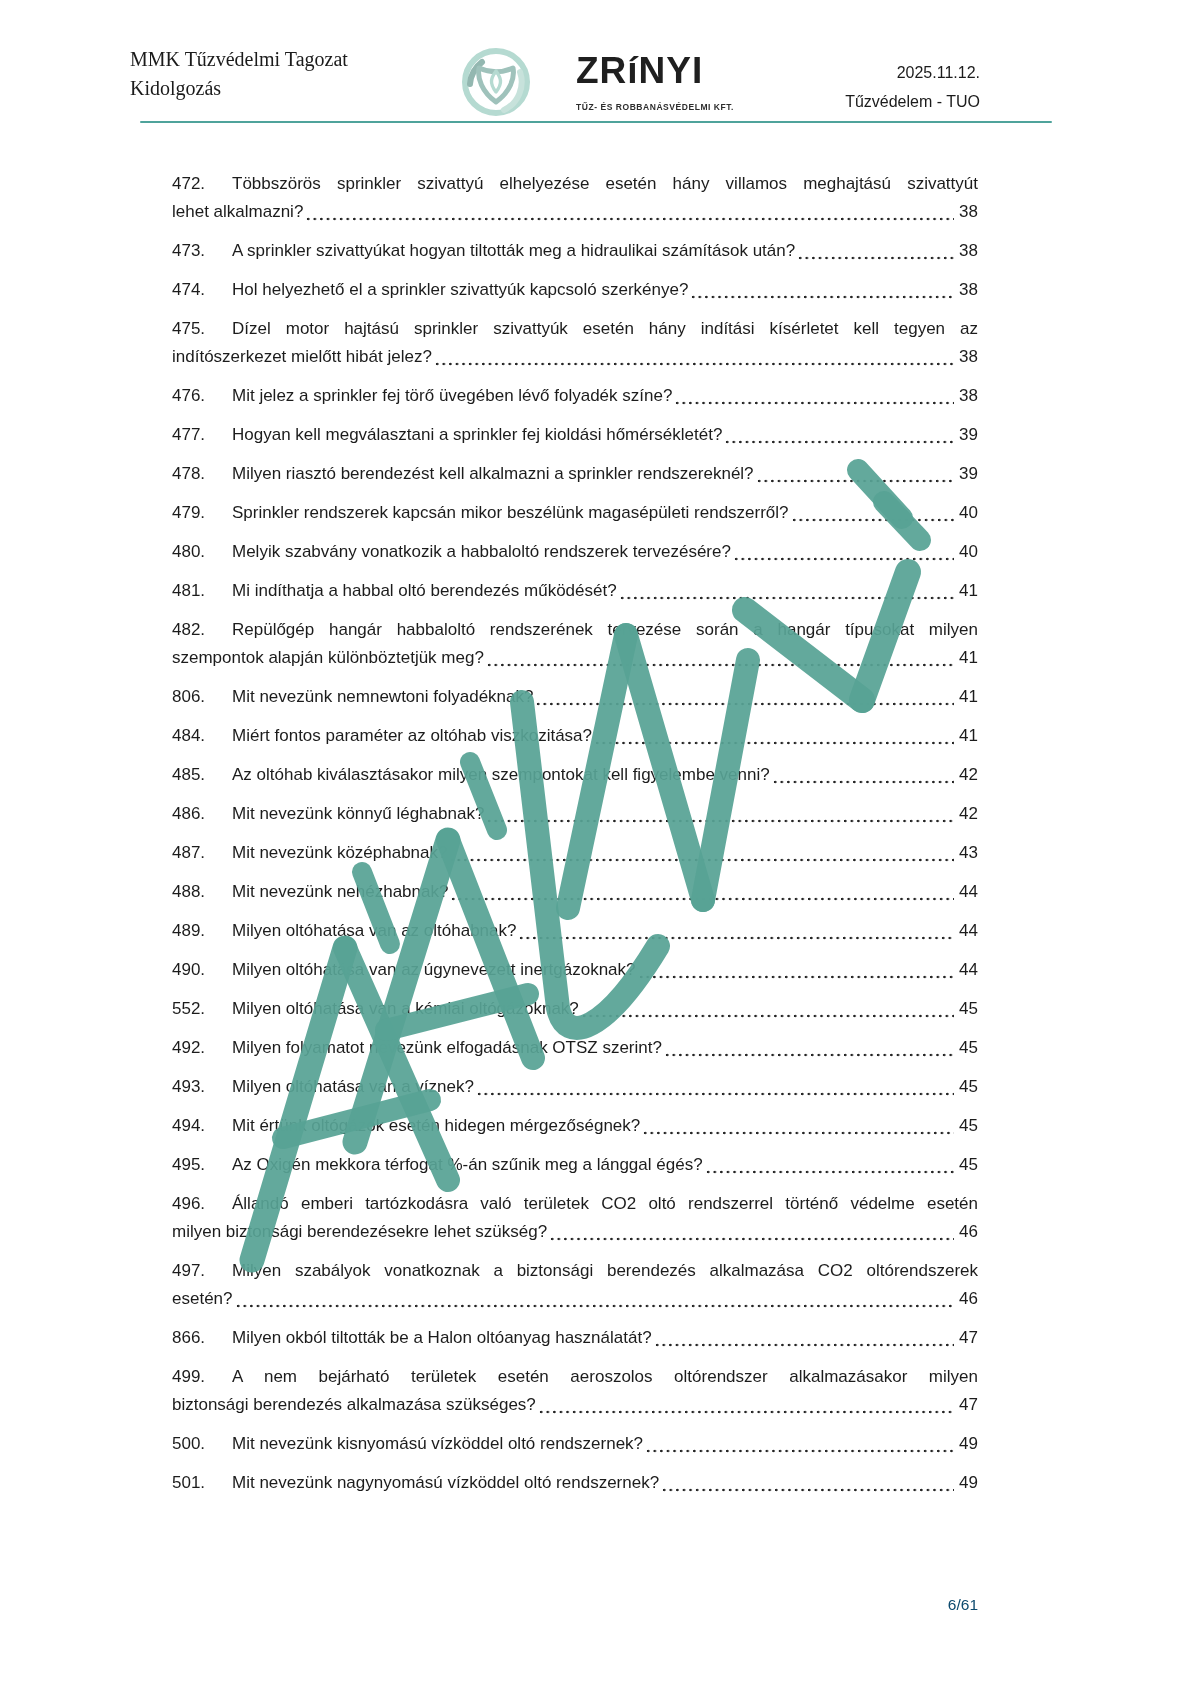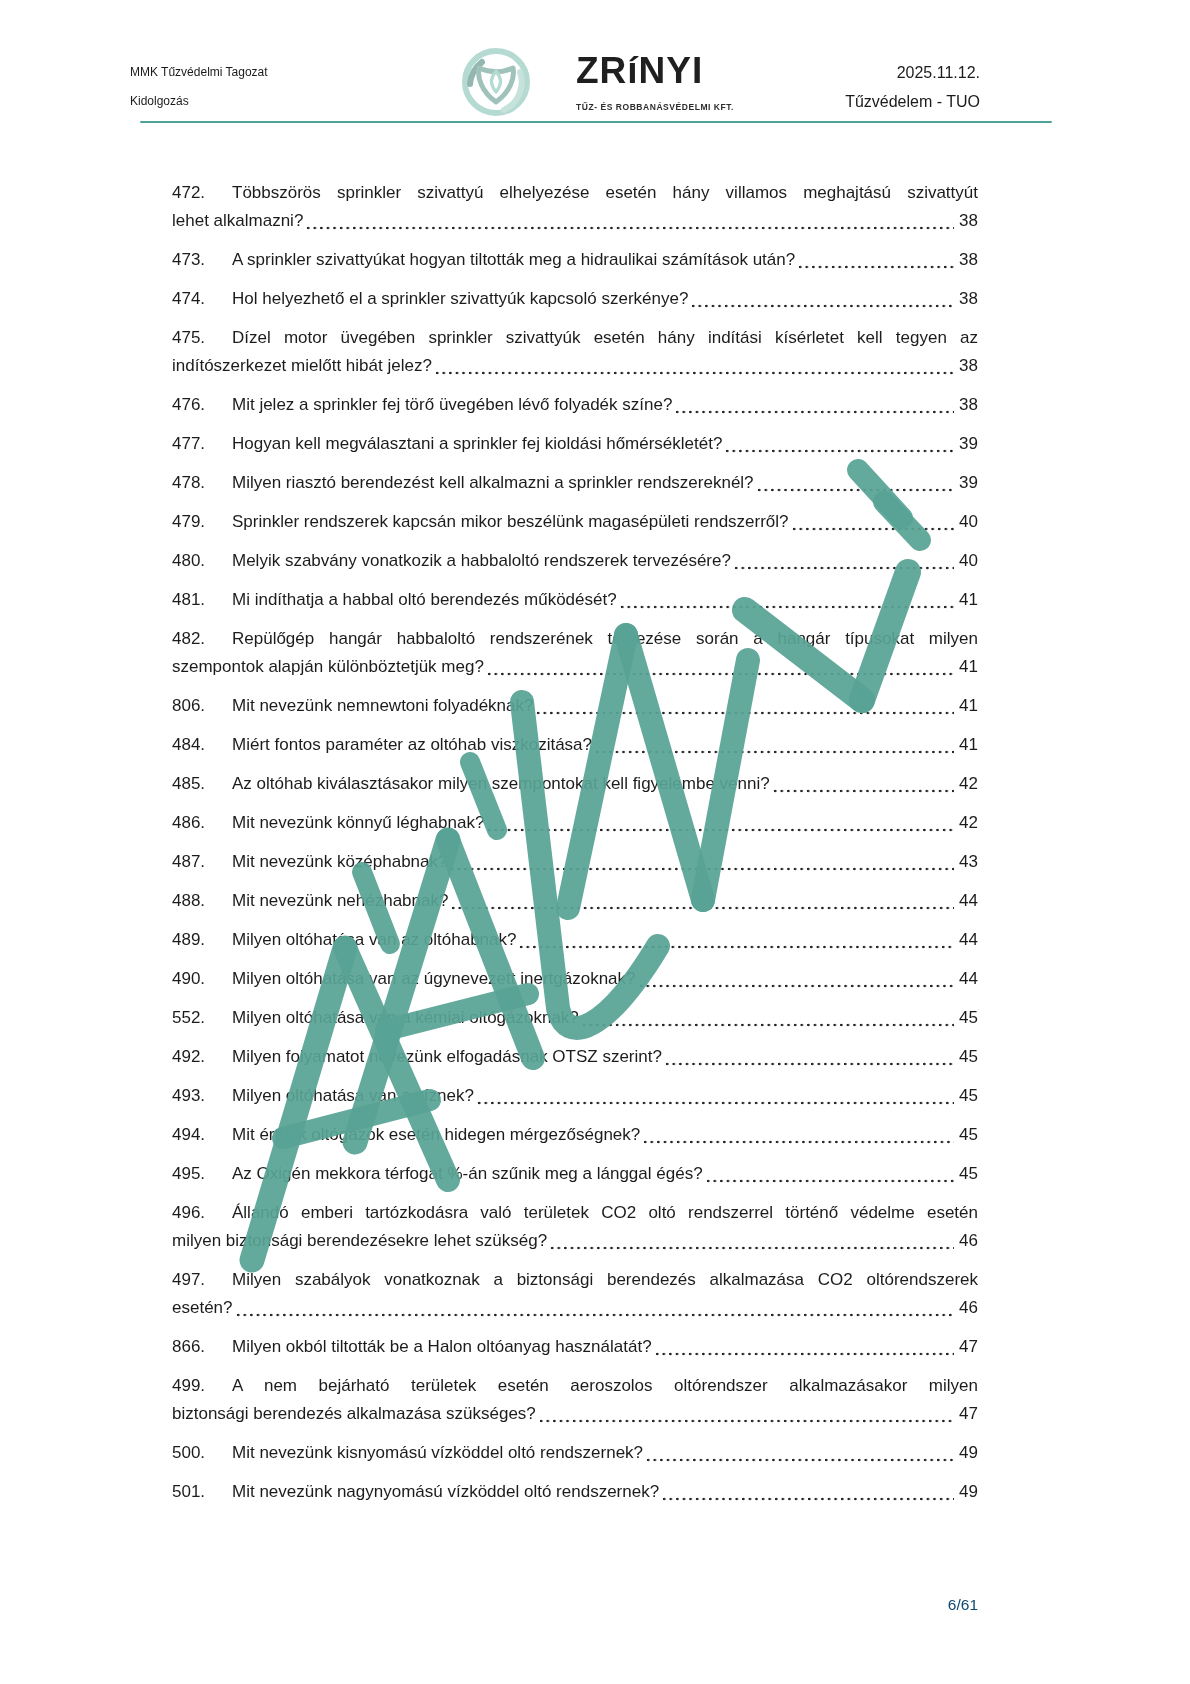--- a/index.html
+++ b/index.html
@@ -6,31 +6,31 @@
   body{
     width:1190px;height:1684px;
     background:#ffffff;
     font-family:"Liberation Sans", sans-serif;
     color:#1c1c1c;
     position:relative;
     overflow:hidden;
   }
   
   .page-header{position:absolute;top:0;left:0;width:1190px;height:126px;}
-  .hdr-left{position:absolute;left:130px;top:58px;font-size:12px;line-height:29px;color:#1b1b1b;}
+  .hdr-left{position:absolute;left:130px;top:45px;font-size:20px;line-height:29px;color:#1b1b1b;font-family:Liberation Serif, serif;}
   .hdr-right{position:absolute;right:210px;top:58px;text-align:right;font-size:16px;line-height:29px;color:#1b1b1b;}
   .hdr-right{right:auto;left:0;width:980px;}
   .logo{position:absolute;left:458px;top:44px;display:flex;align-items:center;gap:32px;}
   .logo-emblem{width:76px;height:76px;flex:none;}
   .logo-textblock{margin-left:10px;}
   .logo-name{font-size:37px;font-weight:700;letter-spacing:1px;color:#1f1f1f;line-height:38px;}
   .logo-tagline{font-size:8.5px;font-weight:700;letter-spacing:.55px;color:#2d2d2d;margin-top:12px;}
   .hdr-rule{position:absolute;left:140px;top:121px;width:912px;height:2px;background:#4fa39b;border-radius:1px;}
   
-  .toc{position:absolute;left:172px;top:170px;width:806px;font-size:17px;line-height:28px;margin-top:9px;}
+  .toc{position:absolute;left:172px;top:170px;width:806px;font-size:17px;line-height:28px;}
   .toc-entry{margin-bottom:11px;}
   .toc-line{min-height:28px;}
   .toc-just{text-align:justify;text-align-last:justify;}
   .toc-flex{display:flex;}
   .toc-num{display:inline-block;width:60px;flex:none;}
   .toc-text{flex:0 0 auto;white-space:nowrap;}
   .toc-leader{
     flex:1 1 auto;min-width:10px;margin:0 5px 0 3px;
     background-image:radial-gradient(circle at 2px 2px,#242424 1.25px,transparent 1.6px);
     background-size:6.6px 4px;background-repeat:repeat-x;
@@ -94,21 +94,21 @@
     </div>
     <div class="toc-entry">
       <div class="toc-line toc-flex">
         <span class="toc-num">474.</span>
         <span class="toc-text">Hol helyezhető el a sprinkler szivattyúk kapcsoló szerkénye?</span>
         <span class="toc-leader"></span>
         <span class="toc-page">38</span>
       </div>
     </div>
     <div class="toc-entry">
-      <div class="toc-line toc-just"><span class="toc-num">475.</span><span>Dízel motor üvegében sprinkler szivattyúk esetén hány indítási kísérletet kell tegyen az</span></div>
+      <div class="toc-line toc-just"><span class="toc-num">475.</span><span>Dízel motor hajtású sprinkler szivattyúk esetén hány indítási kísérletet kell tegyen az</span></div>
       <div class="toc-line toc-flex">
         <span class="toc-text">indítószerkezet mielőtt hibát jelez?</span>
         <span class="toc-leader"></span>
         <span class="toc-page">38</span>
       </div>
     </div>
     <div class="toc-entry">
       <div class="toc-line toc-flex">
         <span class="toc-num">476.</span>
         <span class="toc-text">Mit jelez a sprinkler fej törő üvegében lévő folyadék színe?</span>

